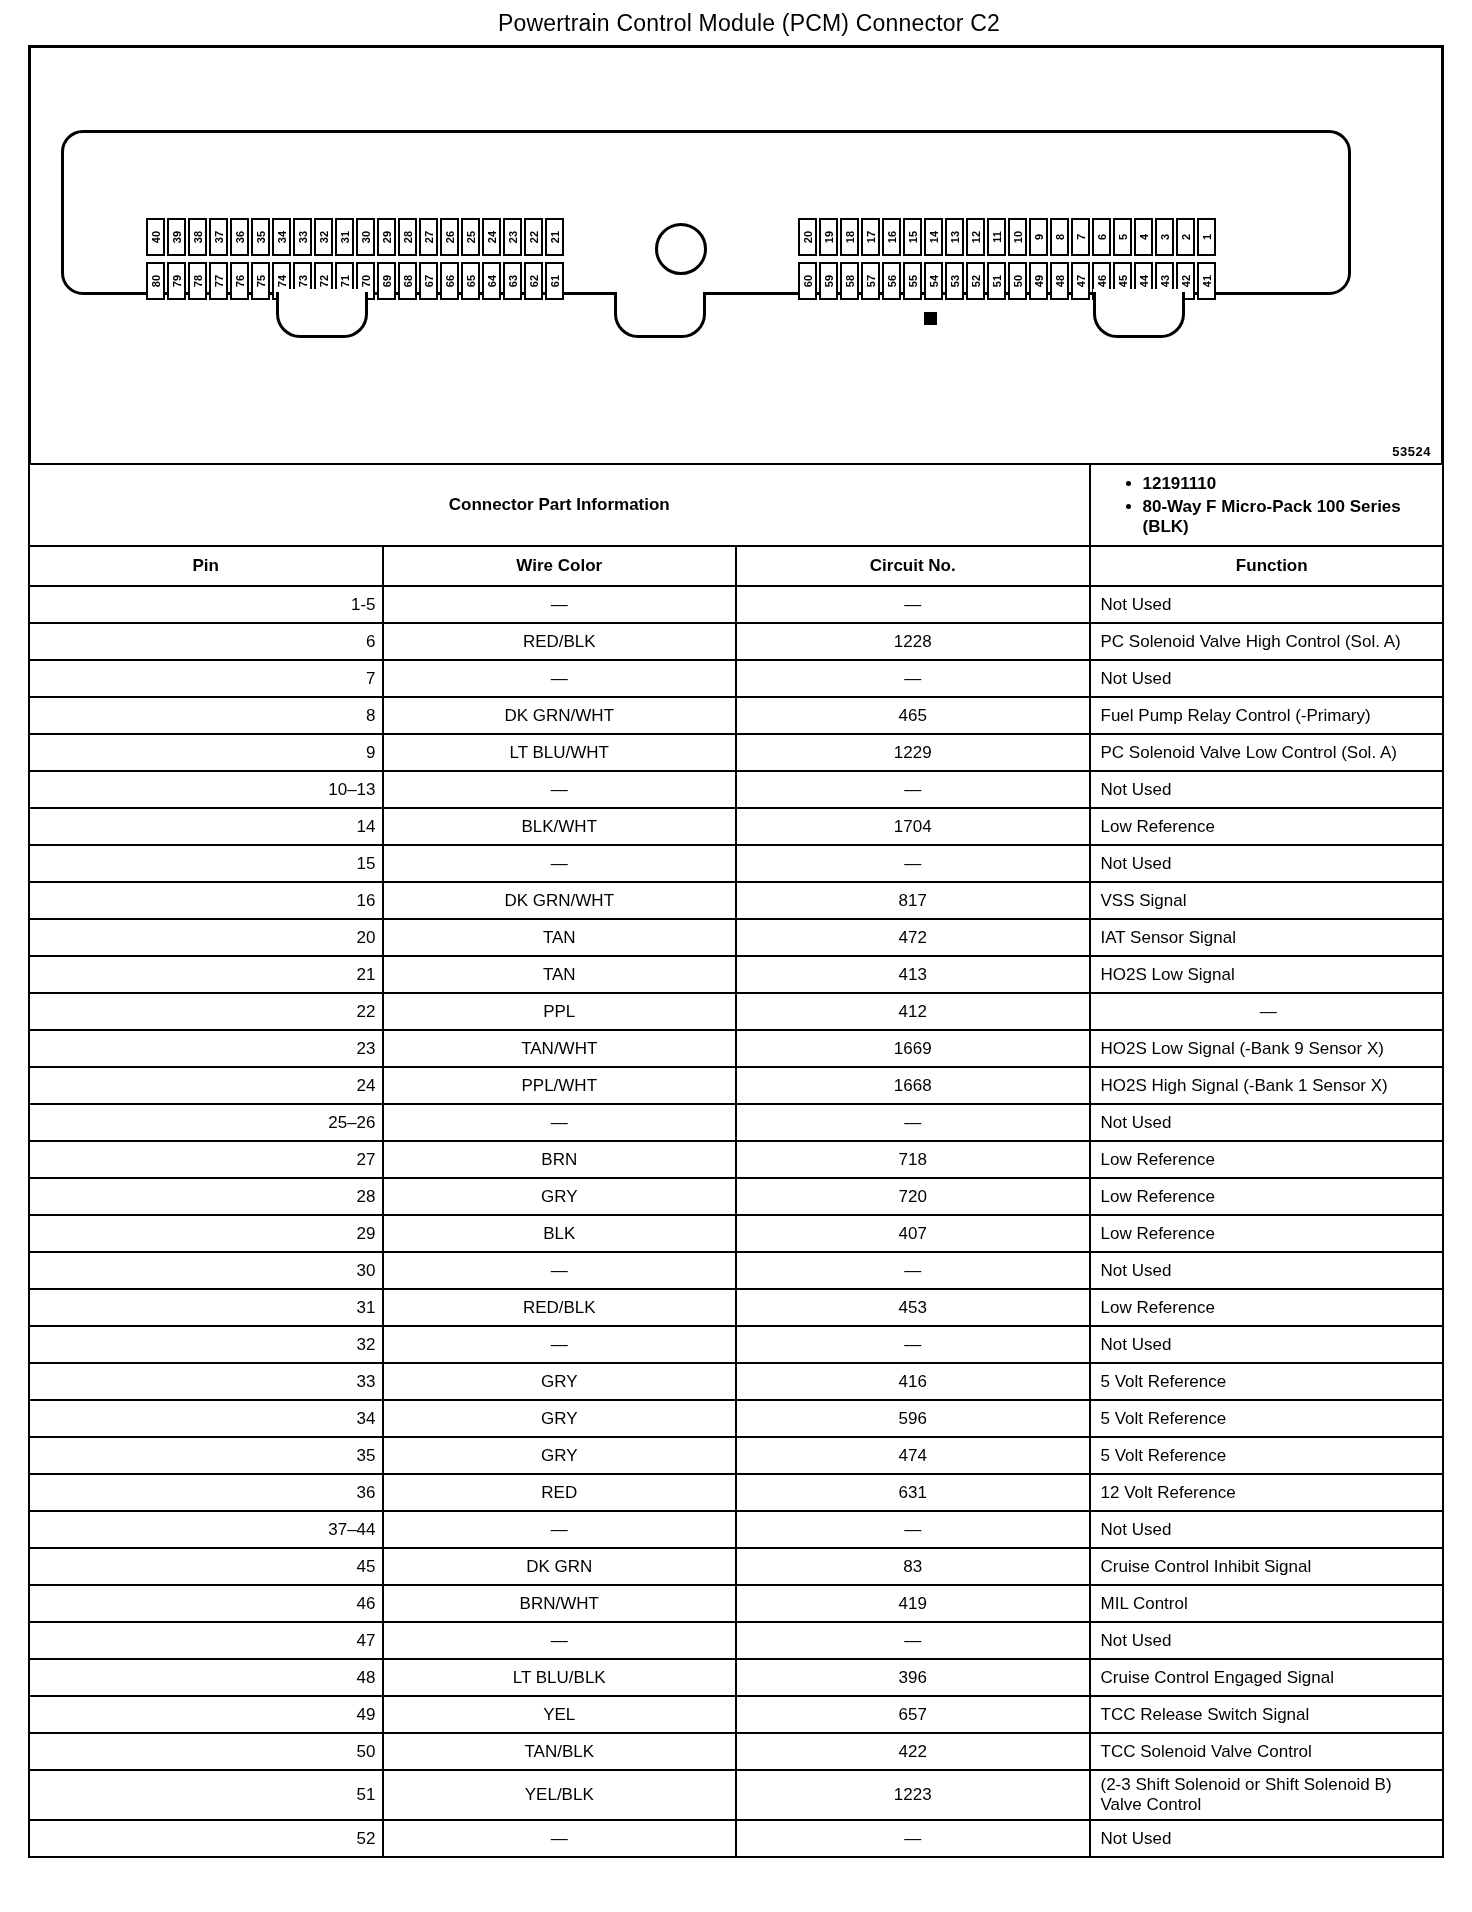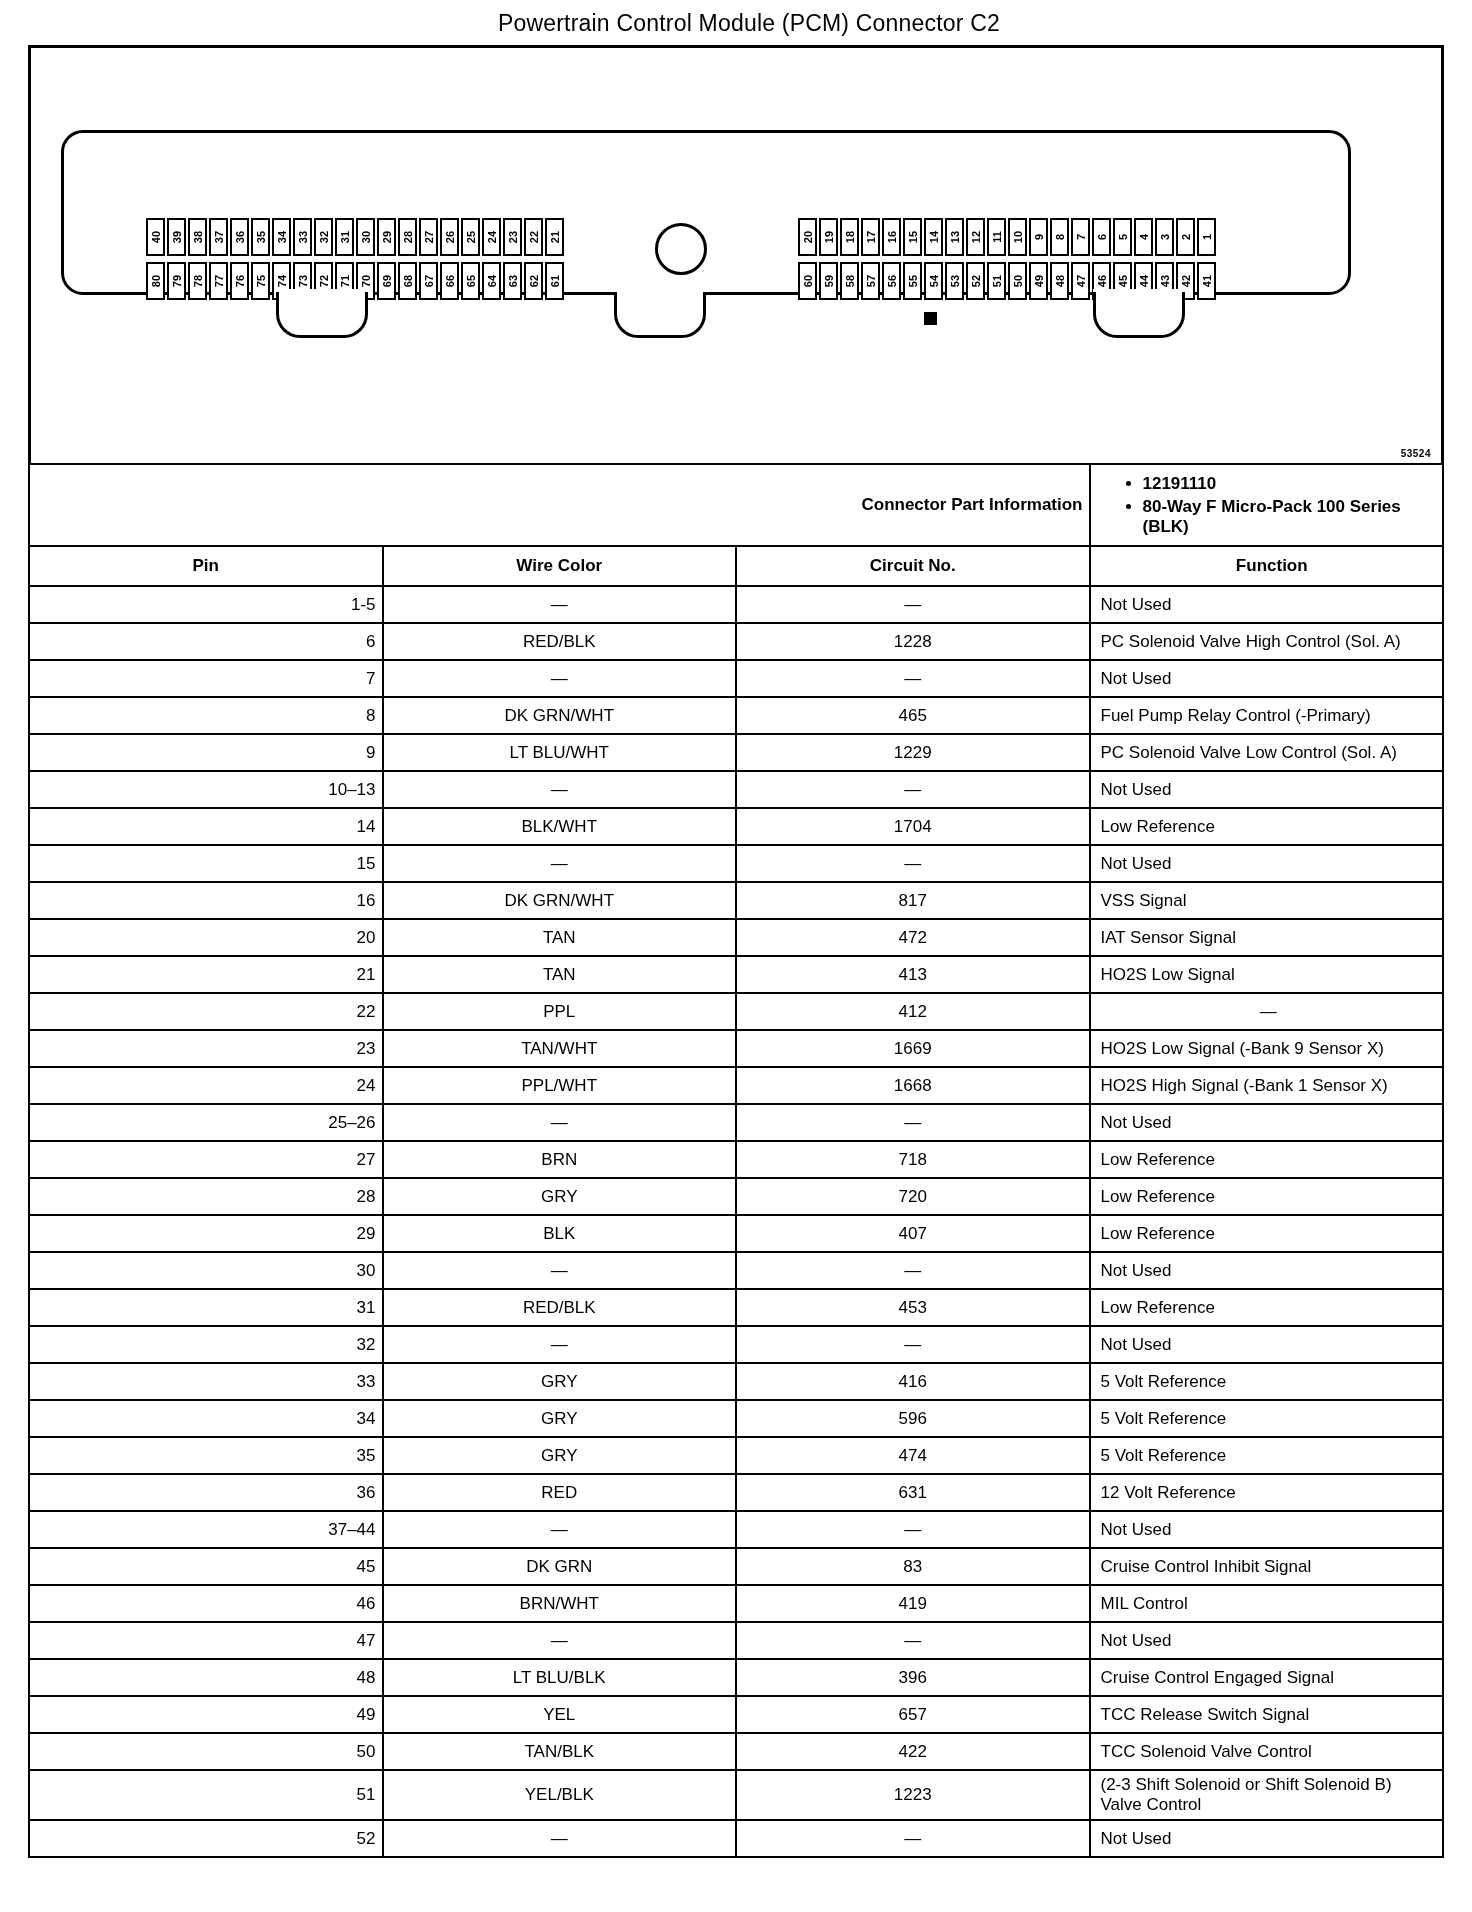--- a/index.html
+++ b/index.html
@@ -113,41 +113,41 @@
   .marker {
     position: absolute;
     width: 13px;
     height: 13px;
     background: #000;
   }
   .fig-num {
     position: absolute;
     right: 10px;
     bottom: 4px;
-    font-size: 10px;
+    font-size: 13px;
     font-weight: bold;
     letter-spacing: 0.5px;
     text-align: center;
   }
 
   
   table.spec {
     margin: 0 28px;
     width: calc(100% - 56px);
     border-collapse: collapse;
     table-layout: fixed;
   }
   table.spec td, table.spec th {
     border: 2px solid #000;
     font-size: 17px;
     padding: 4px 6px;
     vertical-align: middle;
   }
   .cpi-cell {
-    text-align: right;
+    text-align: center;
     font-weight: bold;
     font-size: 19px;
     height: 72px;
   }
   .cpi-list {
     padding-left: 34px !important;
     font-weight: bold;
     font-size: 18px;
   }
   .cpi-list ul {

